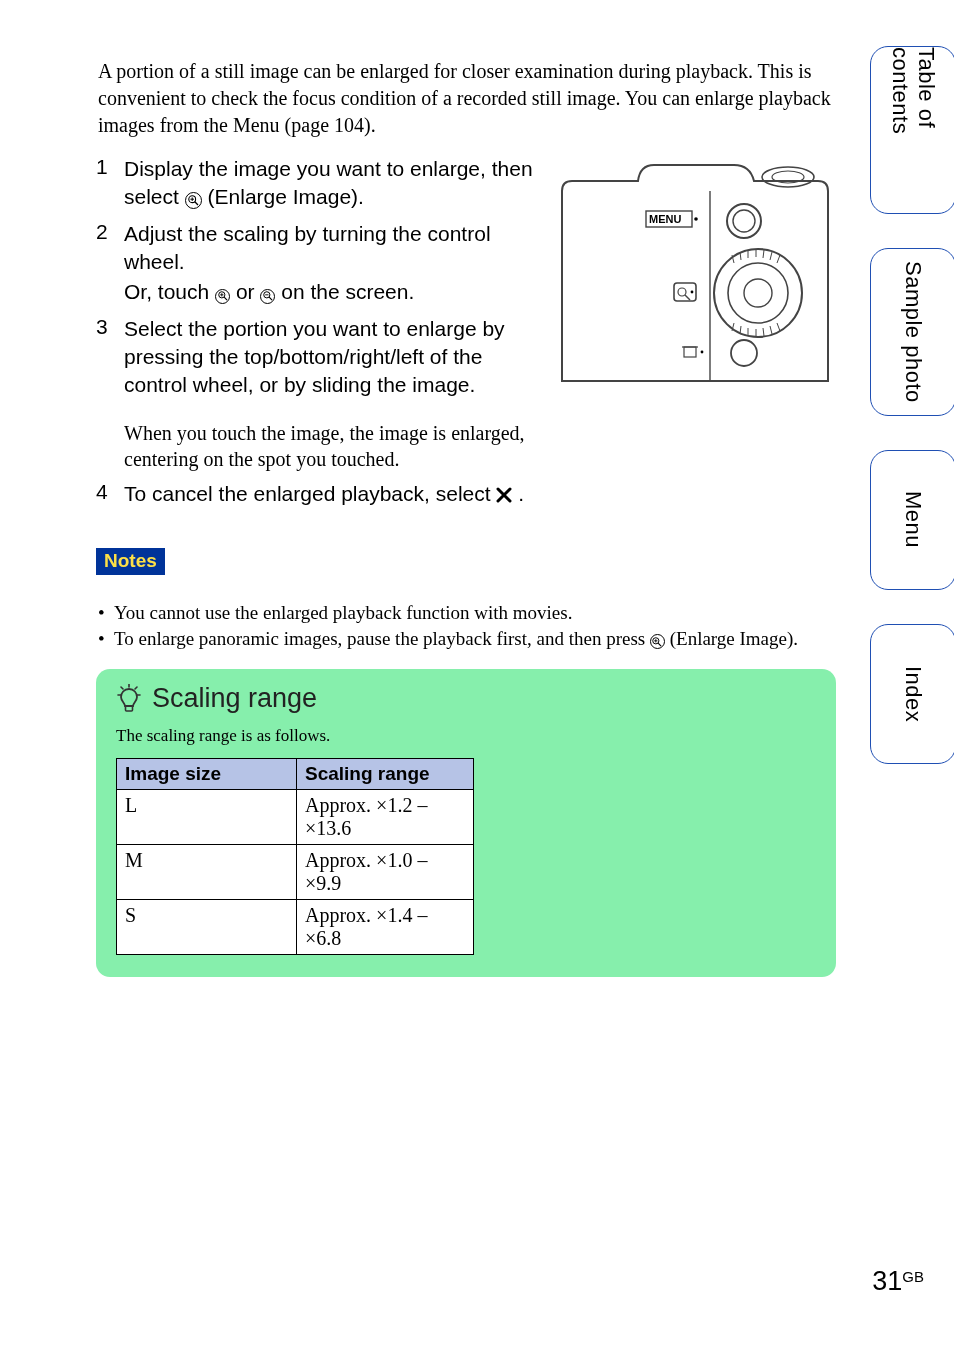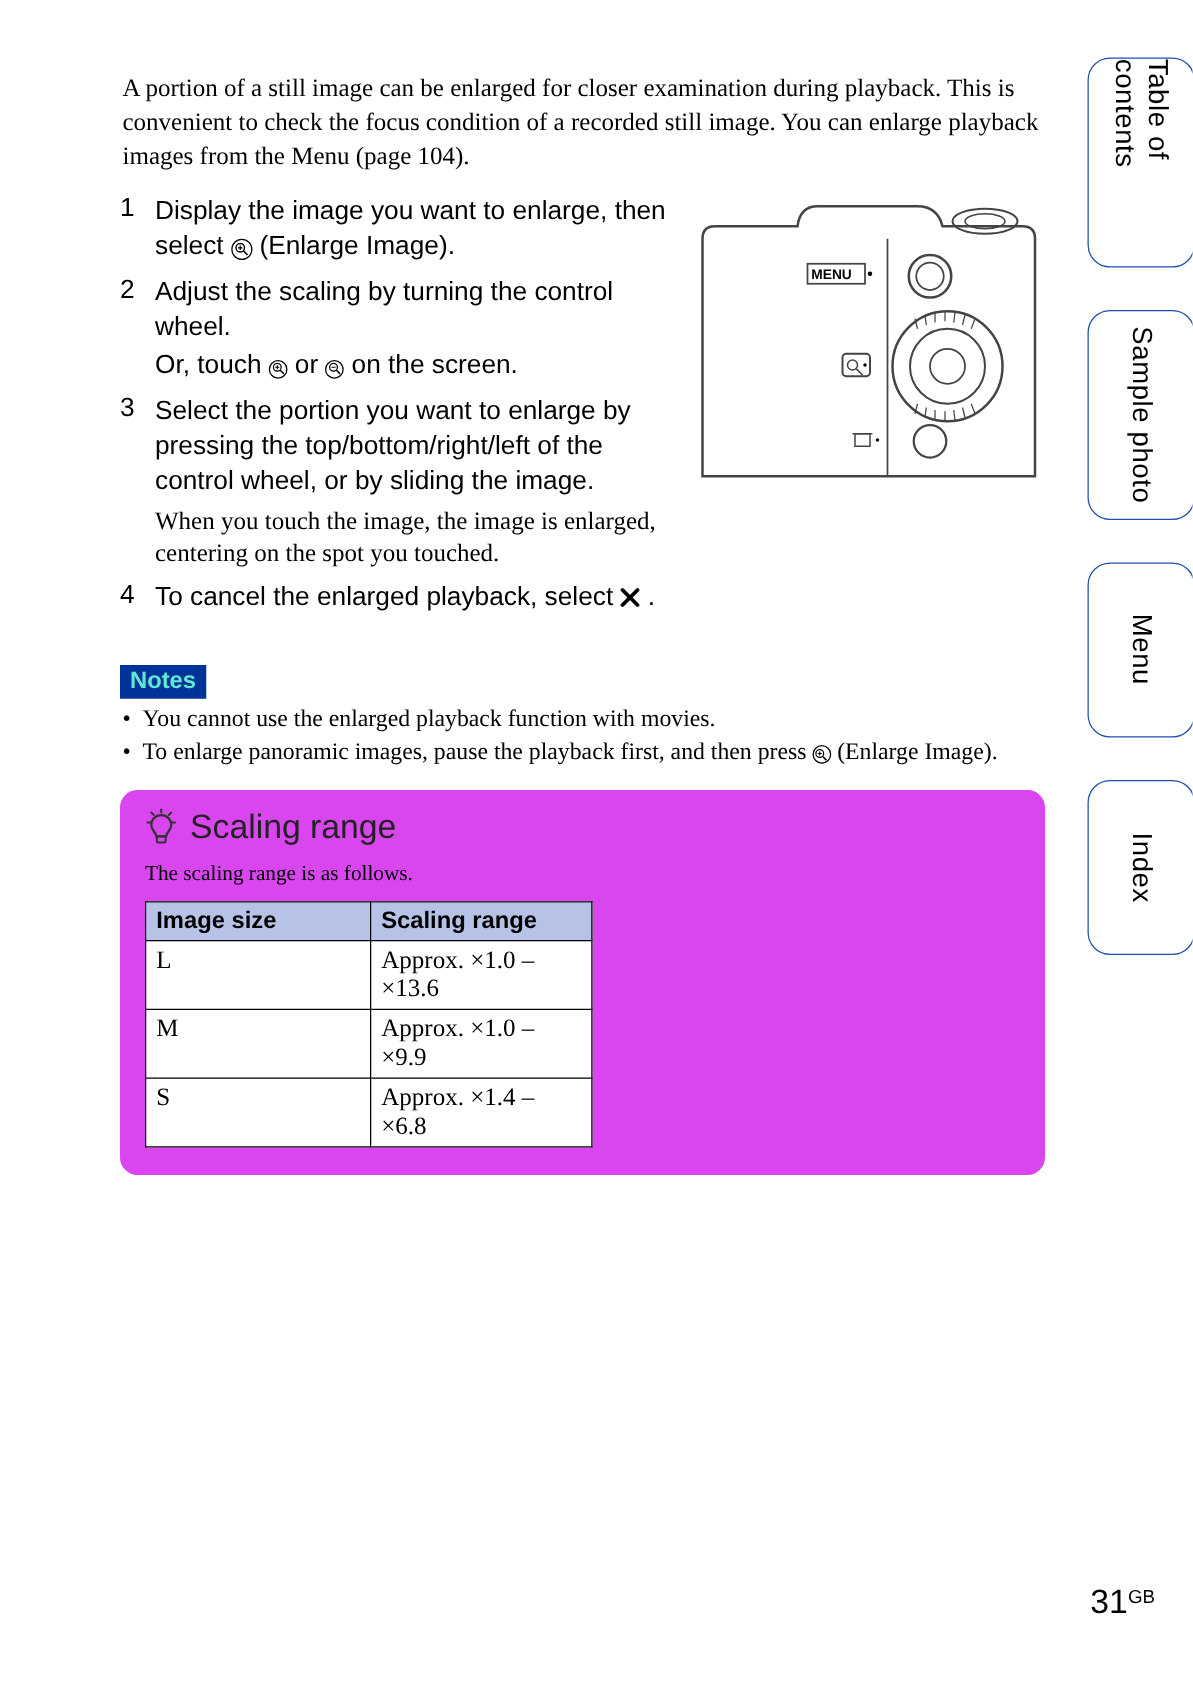--- a/index.html
+++ b/index.html
@@ -19,41 +19,41 @@
 
   .intro { font-size: 20px; line-height: 1.35; margin-bottom: 16px; padding: 0 4px 0 2px; }
 
   .steps-row { display: flex; gap: 18px; }
   .steps { flex: 1; }
   .step { display: flex; gap: 10px; margin-bottom: 8px; }
   .step .num { font-family: Arial, Helvetica, sans-serif; font-size: 21px; min-width: 18px; }
   .step .body { flex: 1; }
   .step .title { font-family: Arial, Helvetica, sans-serif; font-size: 21px; line-height: 1.35; }
   .step .sub { font-family: Arial, Helvetica, sans-serif; font-size: 21px; line-height: 1.35; margin-top: 2px; }
-  .step .note { font-size: 20px; line-height: 1.3; margin-top: 4px; font-family: "Times New Roman", serif; }
+  .step .note { font-size: 20px; line-height: 1.3; margin-top: 20px; font-family: "Times New Roman", serif; }
 
   .icon-circle { display: inline-flex; align-items: center; justify-content: center; width: 17px; height: 17px; border: 1.3px solid #000; border-radius: 50%; vertical-align: -2px; font-family: Arial, sans-serif; }
   .icon-circle.small { width: 15px; height: 15px; }
   .icon-circle svg { display: block; }
 
   .x-icon { display: inline-block; vertical-align: -2px; }
 
   
   .camera-box { width: 282px; height: 232px; position: relative; }
   .camera-outline { position: absolute; inset: 0; }
   .camera-outline svg { width: 100%; height: 100%; }
 
   
-  .notes-label { display: inline-block; background: #003399; color: #5eead4; font-family: Arial, Helvetica, sans-serif; font-weight: bold; font-size: 19px; padding: 2px 8px 3px 8px; margin-top: 30px; margin-bottom: 4px; }
+  .notes-label { display: inline-block; background: #003399; color: #fde047; font-family: Arial, Helvetica, sans-serif; font-weight: bold; font-size: 19px; padding: 2px 8px 3px 8px; margin-top: 30px; margin-bottom: 25px; }
   .notes-list { padding-left: 2px; }
   .notes-list li { font-size: 19px; line-height: 1.35; list-style: none; position: relative; padding-left: 16px; }
   .notes-list li::before { content: "•"; position: absolute; left: 0; top: 0; }
 
   
-  .tip-box { margin-top: 18px; background: #d946ef; border-radius: 14px; padding: 14px 20px 22px 20px; }
+  .tip-box { margin-top: 18px; background: #86efac; border-radius: 14px; padding: 14px 20px 22px 20px; }
   .tip-heading { display: flex; align-items: center; gap: 10px; font-family: Arial, Helvetica, sans-serif; font-size: 27px; color: #222; margin-bottom: 12px; }
   .bulb-icon svg { display: block; }
   .tip-lead { font-size: 17px; margin-bottom: 12px; }
 
   table.scale { border-collapse: collapse; width: 358px; background: #fff; }
   table.scale th, table.scale td { border: 1.5px solid #000; padding: 4px 8px; text-align: left; vertical-align: top; }
   table.scale th { background: #b6c3e6; font-family: Arial, Helvetica, sans-serif; font-weight: bold; font-size: 19px; }
   table.scale td { font-size: 20px; }
   table.scale td.size { width: 180px; }
 
@@ -252,21 +252,21 @@
       <table class="scale">
         <thead>
           <tr>
             <th>Image size</th>
             <th>Scaling range</th>
           </tr>
         </thead>
         <tbody>
           <tr>
             <td class="size">L</td>
-            <td>Approx. ×1.0 – ×13.6</td>
+            <td>Approx. ×1.2 – ×13.6</td>
           </tr>
           <tr>
             <td class="size">M</td>
             <td>Approx. ×1.0 – ×9.9</td>
           </tr>
           <tr>
             <td class="size">S</td>
             <td>Approx. ×1.4 – ×6.8</td>
           </tr>
         </tbody>

